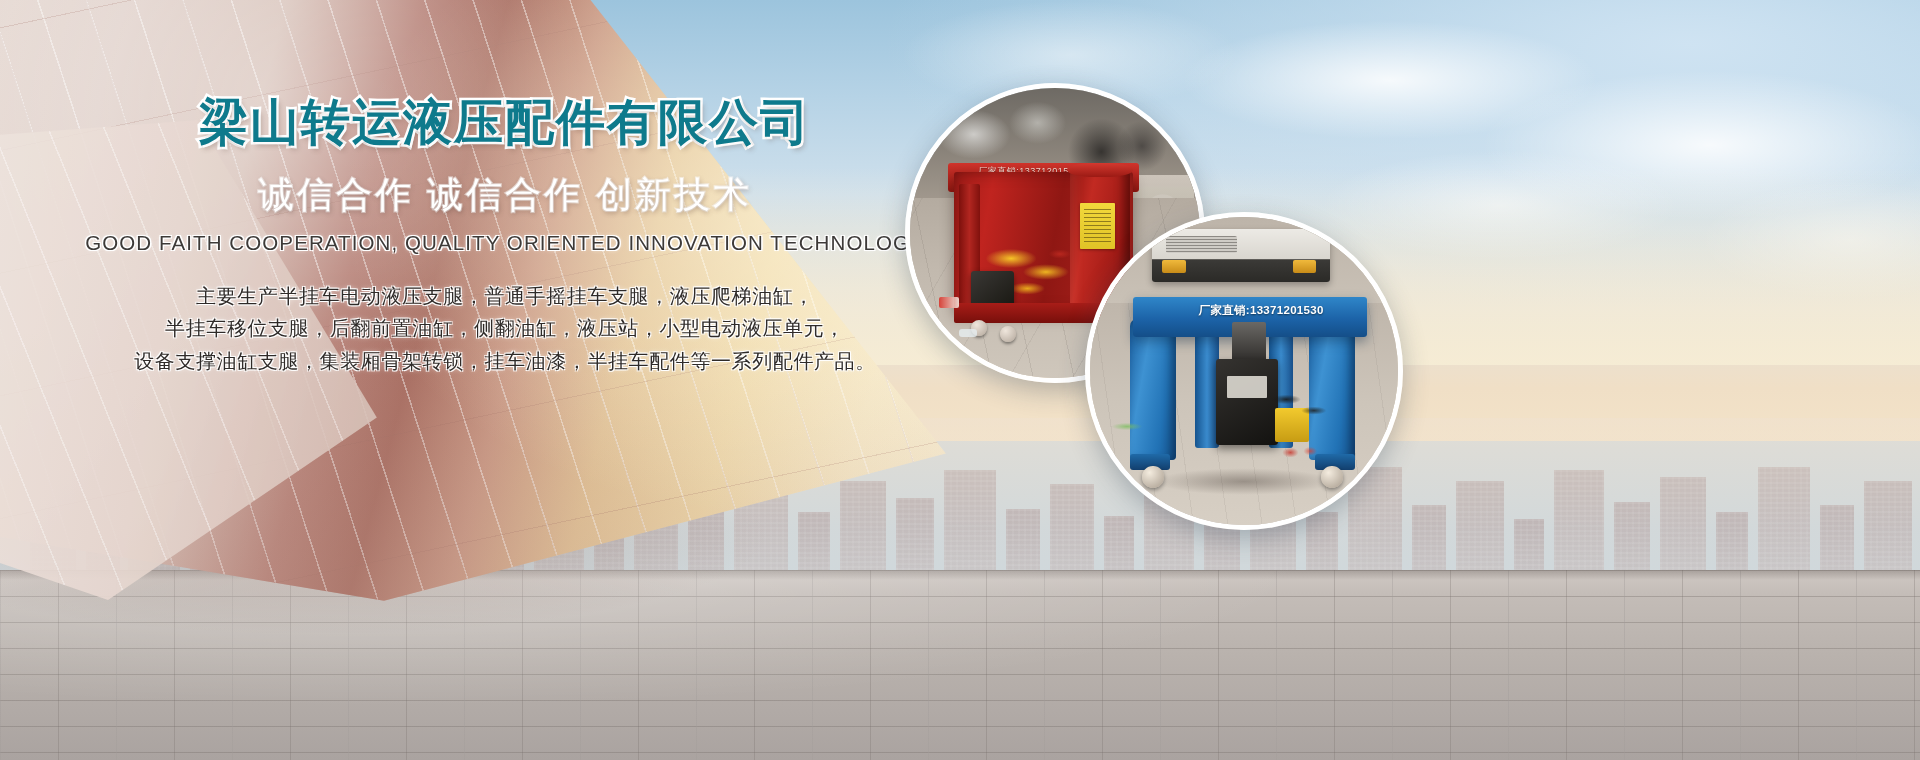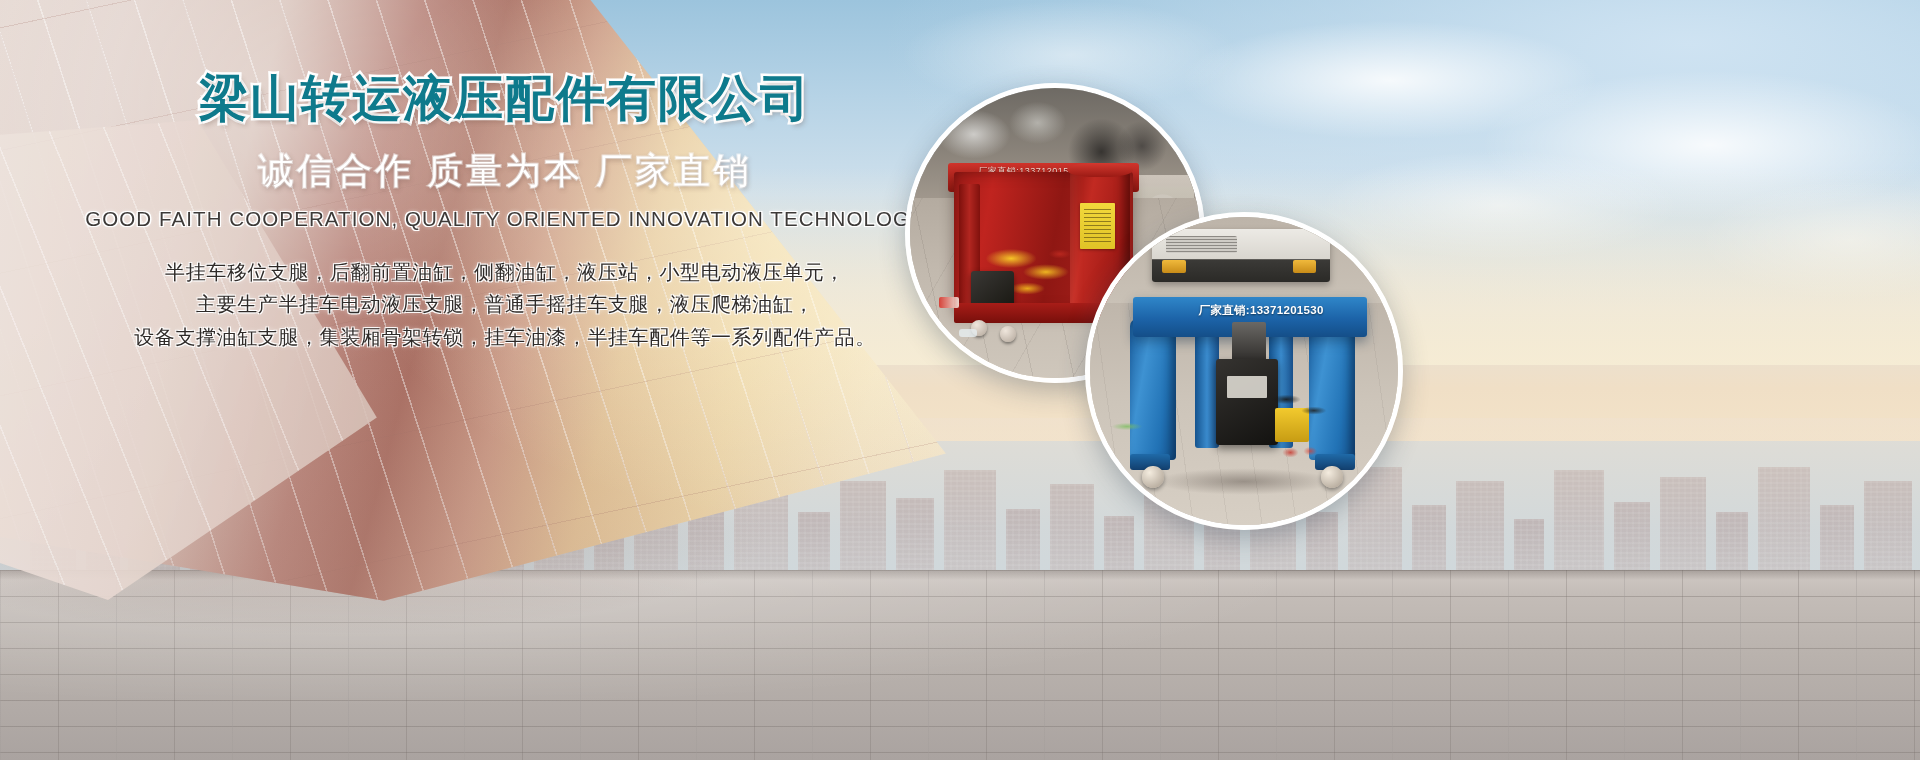--- a/index.html
+++ b/index.html
@@ -114,21 +114,21 @@
     background:repeating-linear-gradient(68deg, rgba(255,255,255,.40) 0 1.5px, rgba(255,255,255,0) 1.5px 52px);
   }
   .sailShadow{
     position:absolute; left:0; top:420px; width:900px; height:230px;
     background:radial-gradient(ellipse 70% 60% at 35% 50%, rgba(120,90,80,.30), rgba(120,90,80,0) 72%);
   }
 
   
   .textcol {
     position:absolute; left:0; top:0; width:1010px; height:640px;
-    text-align:center; padding-top:72px;
+    text-align:center; padding-top:96px;
   }
 
   .title {
     font-size:49px; font-weight:bold; letter-spacing:2px;
     color:#0e7a8c;
     -webkit-text-stroke:5px #ffffff;
     paint-order: stroke fill;
     text-shadow:
        2px 2px 0 rgba(255,255,255,.9),
        3px 4px 5px rgba(90,60,50,.28);
@@ -397,27 +397,27 @@
     <div class="panelLines"></div>
     <div class="panelLines2"></div>
     <div class="gloss"></div>
   </div>
   <div class="sail2">
     <div class="panelLines"></div>
   </div>
 
   <div class="textcol">
     <div class="title">梁山转运液压配件有限公司</div>
-    <div class="subtitle-cn">诚信合作 质量为本 厂家直销</div>
+    <div class="subtitle-cn">诚信合作 诚信合作 创新技术</div>
     <div class="subtitle-en">GOOD FAITH COOPERATION, QUALITY ORIENTED INNOVATION TECHNOLOGY</div>
 
 
     <div class="desc">
+      <div class="desc-line">主要生产半挂车电动液压支腿，普通手摇挂车支腿，液压爬梯油缸，</div>
       <div class="desc-line">半挂车移位支腿，后翻前置油缸，侧翻油缸，液压站，小型电动液压单元，</div>
-      <div class="desc-line">主要生产半挂车电动液压支腿，普通手摇挂车支腿，液压爬梯油缸，</div>
       <div class="desc-line">设备支撑油缸支腿，集装厢骨架转锁，挂车油漆，半挂车配件等一系列配件产品。</div>
     </div>
   </div>
 
   <div class="circle photo-red">
     <div class="scene-red">
       <div class="sr-wall">
           <div class="stuff"></div>
         </div>
       <div class="sr-bales"></div>

